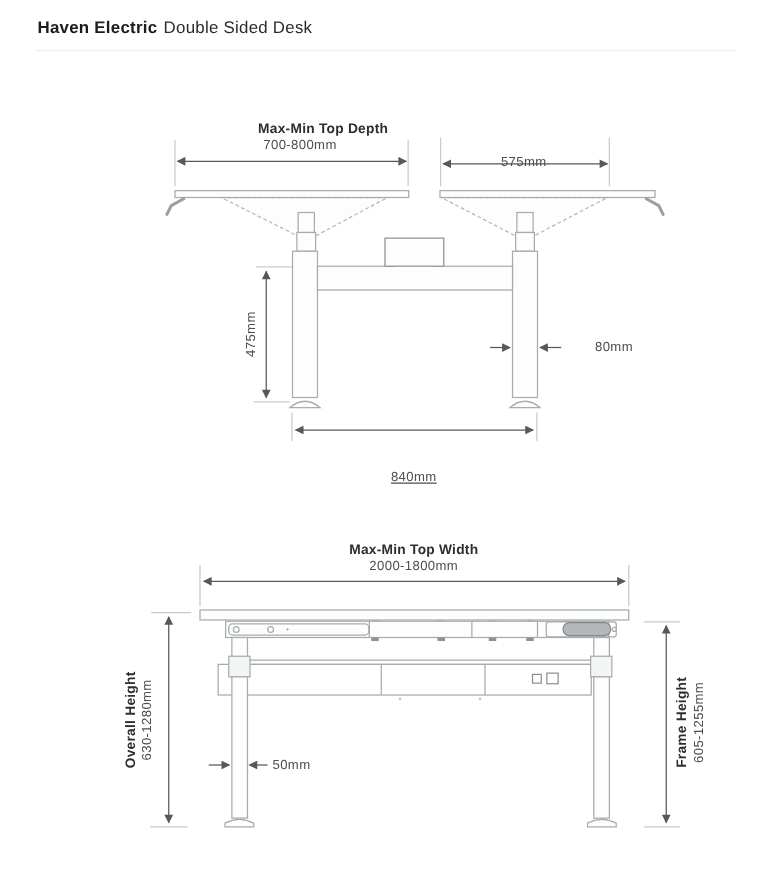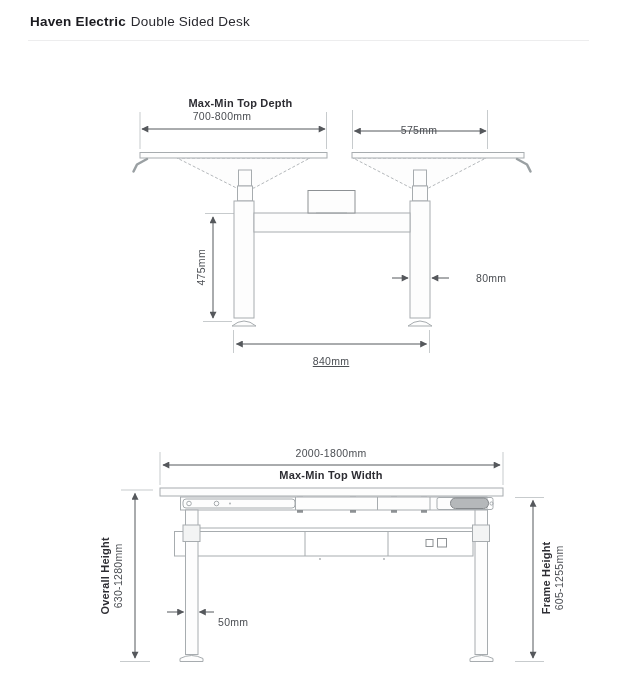--- a/index.html
+++ b/index.html
@@ -130,34 +130,34 @@
       </g>
 
       <line class="dim" x1="163" y1="465" x2="500" y2="465" marker-start="url(#ah)" marker-end="url(#ah)"></line>
       <line class="dim" x1="135" y1="493.5" x2="135" y2="658" marker-start="url(#ah)" marker-end="url(#ah)"></line>
       <line class="dim" x1="533" y1="500.5" x2="533" y2="658" marker-start="url(#ah)" marker-end="url(#ah)"></line>
       <line class="dim" x1="167" y1="612" x2="183.5" y2="612" marker-end="url(#ah)"></line>
       <line class="dim" x1="214" y1="612" x2="199.5" y2="612" marker-end="url(#ah)"></line>
     </g>
   </svg>
 
-  <div class="lbl dim-label center" style="left:220px;top:97px;padding-left:41px;">Max-Min Top Depth</div>
-  <div class="lbl dim-value center" style="left:222px;top:110px;">700-800mm</div>
+  <div class="lbl dim-label center" style="left:238px;top:97px;padding-left:41px;">Max-Min Top Depth</div>
+  <div class="lbl dim-value center" style="left:240px;top:110px;">700-800mm</div>
   <div class="lbl dim-value center" style="left:419px;top:124px;">575mm</div>
   <div class="lbl dim-value rot" style="left:166px;top:261px;width:70px;">475mm</div>
   <div class="lbl dim-value" style="left:476px;top:272px;">80mm</div>
-  <div class="lbl dim-value center" style="left:331px;top:355px;text-decoration:underline;">840mm</div>
+  <div class="lbl dim-value center" style="left:331px;top:376px;text-decoration:underline;">840mm</div>
 
-  <div class="lbl dim-label center" style="left:331px;top:434px;margin-top:35px;">Max-Min Top Width</div>
+  <div class="lbl dim-label center" style="left:331px;top:434px;">Max-Min Top Width</div>
   <div class="lbl dim-value center" style="left:331px;top:447px;">2000-1800mm</div>
 
   <div class="lbl rot" style="left:37px;top:563px;width:150px;">
     <span class="dim-label">Overall Height</span>
     <span class="dim-value">630-1280mm</span>
   </div>
   <div class="lbl rot" style="left:478px;top:565px;width:150px;">
     <span class="dim-label">Frame Height</span>
     <span class="dim-value">605-1255mm</span>
   </div>
 
-  <div class="lbl dim-value" style="left:218px;top:606px;margin-top:10px;">50mm</div>
+  <div class="lbl dim-value" style="left:218px;top:606px;">50mm</div>
 
 </div>
 
 </body></html>

